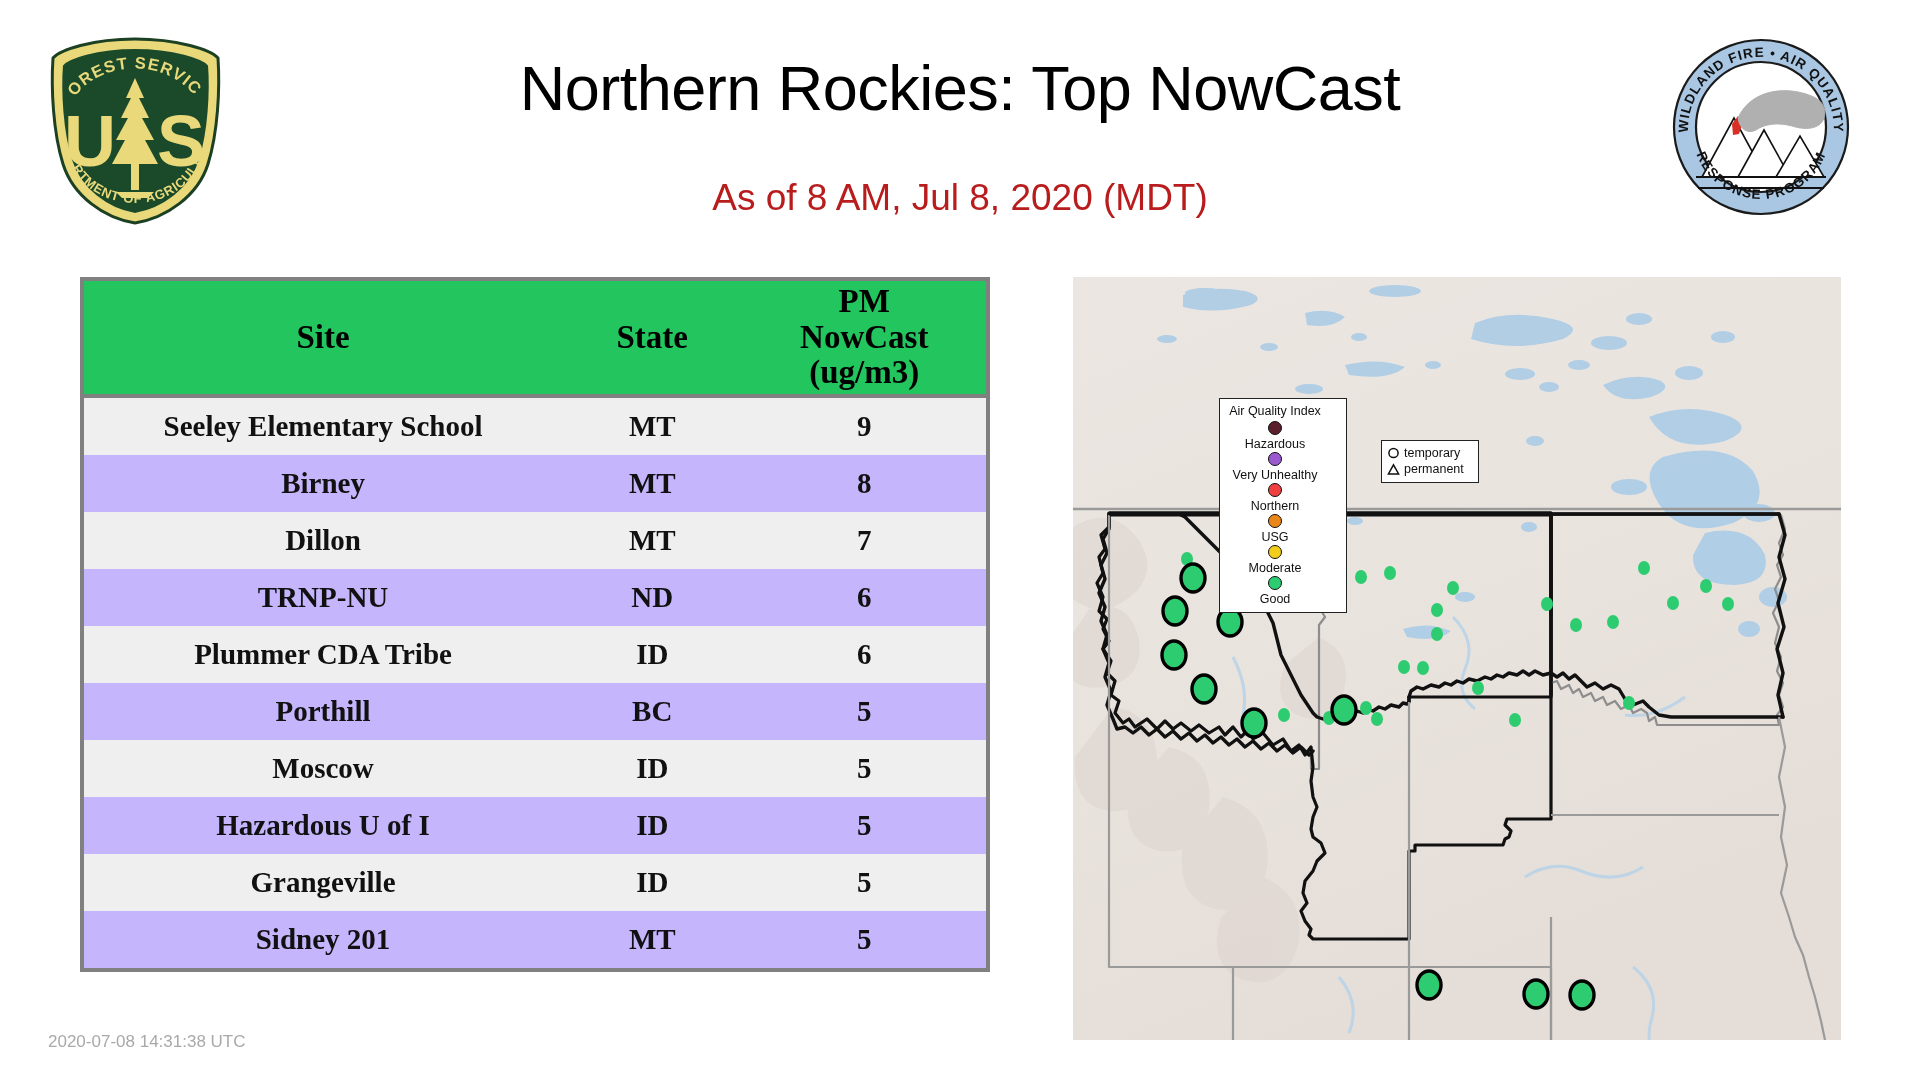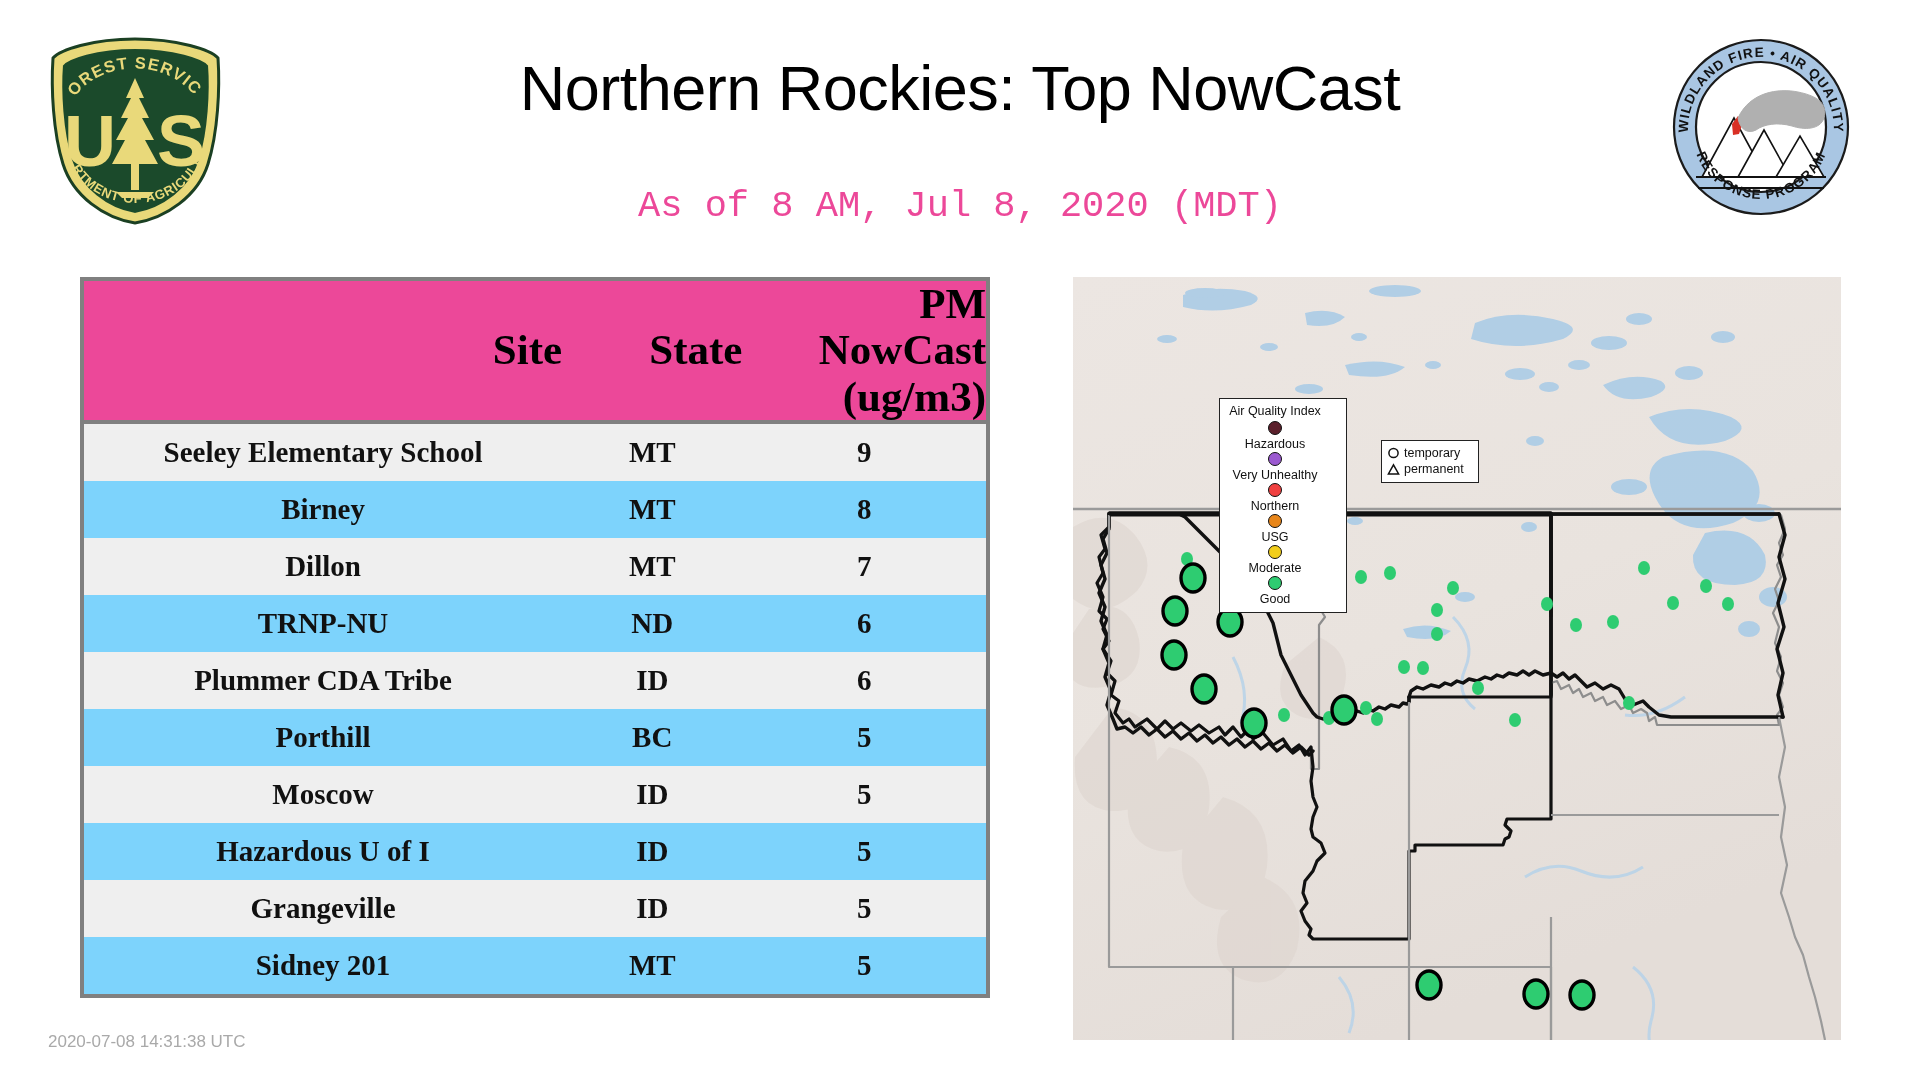--- a/index.html
+++ b/index.html
@@ -12,47 +12,47 @@
   
   .fs-logo{position:absolute;left:48px;top:36px;width:175px;height:190px;}
   .wfaq-logo{position:absolute;left:1672px;top:38px;width:178px;height:178px;}
 
   .title{
     position:absolute;left:0;top:52px;width:1920px;text-align:center;
     font-size:63px;font-weight:400;color:#000;letter-spacing:-0.5px;
     font-family:"Liberation Sans",sans-serif;
   }
   .subtitle{
-    position:absolute;left:0;top:185px;width:1920px;text-align:center;
-    font-size:37px;font-weight:400;color:#ec4899;
-    font-family:Liberation Mono, monospace;
+    position:absolute;left:0;top:177px;width:1920px;text-align:center;
+    font-size:37px;font-weight:400;color:#b91c1c;
+    font-family:Liberation Sans, sans-serif;
   }
 
   
   .table-wrap{
     position:absolute;left:80px;top:277px;width:910px;
     border:4px solid #808080;background:#fff;box-sizing:border-box;
   }
   table.aqi{border-collapse:collapse;width:100%;table-layout:fixed;
     font-family:"Liberation Serif",serif;}
   table.aqi col.c-site{width:53%;}
   table.aqi col.c-state{width:20%;}
   table.aqi col.c-pm{width:27%;}
   table.aqi thead th{
-    background:#ec4899;color:#000;font-weight:bold;font-size:43px;
-    text-align:right;vertical-align:middle;padding:0;height:113px;
+    background:#22c55e;color:#000;font-weight:bold;font-size:33px;
+    text-align:center;vertical-align:middle;padding:0;height:113px;
     border-bottom:4px solid #808080;line-height:1.08;
   }
   table.aqi thead th .hl{display:block;}
   table.aqi tbody td{
     text-align:center;font-size:29px;color:#111;height:57px;padding:0;
     border:0;vertical-align:middle;font-weight:bold;
   }
   table.aqi tbody tr.odd td{background:#efefef;}
-  table.aqi tbody tr.even td{background:#7dd3fc;}
+  table.aqi tbody tr.even td{background:#c4b5fd;}
 
   
   .map{
     position:absolute;left:1073px;top:277px;width:768px;height:763px;
     background:#ece7e3;overflow:hidden;
   }
   .map svg{position:absolute;left:0;top:0;}
 
   
   .legend-aqi{

